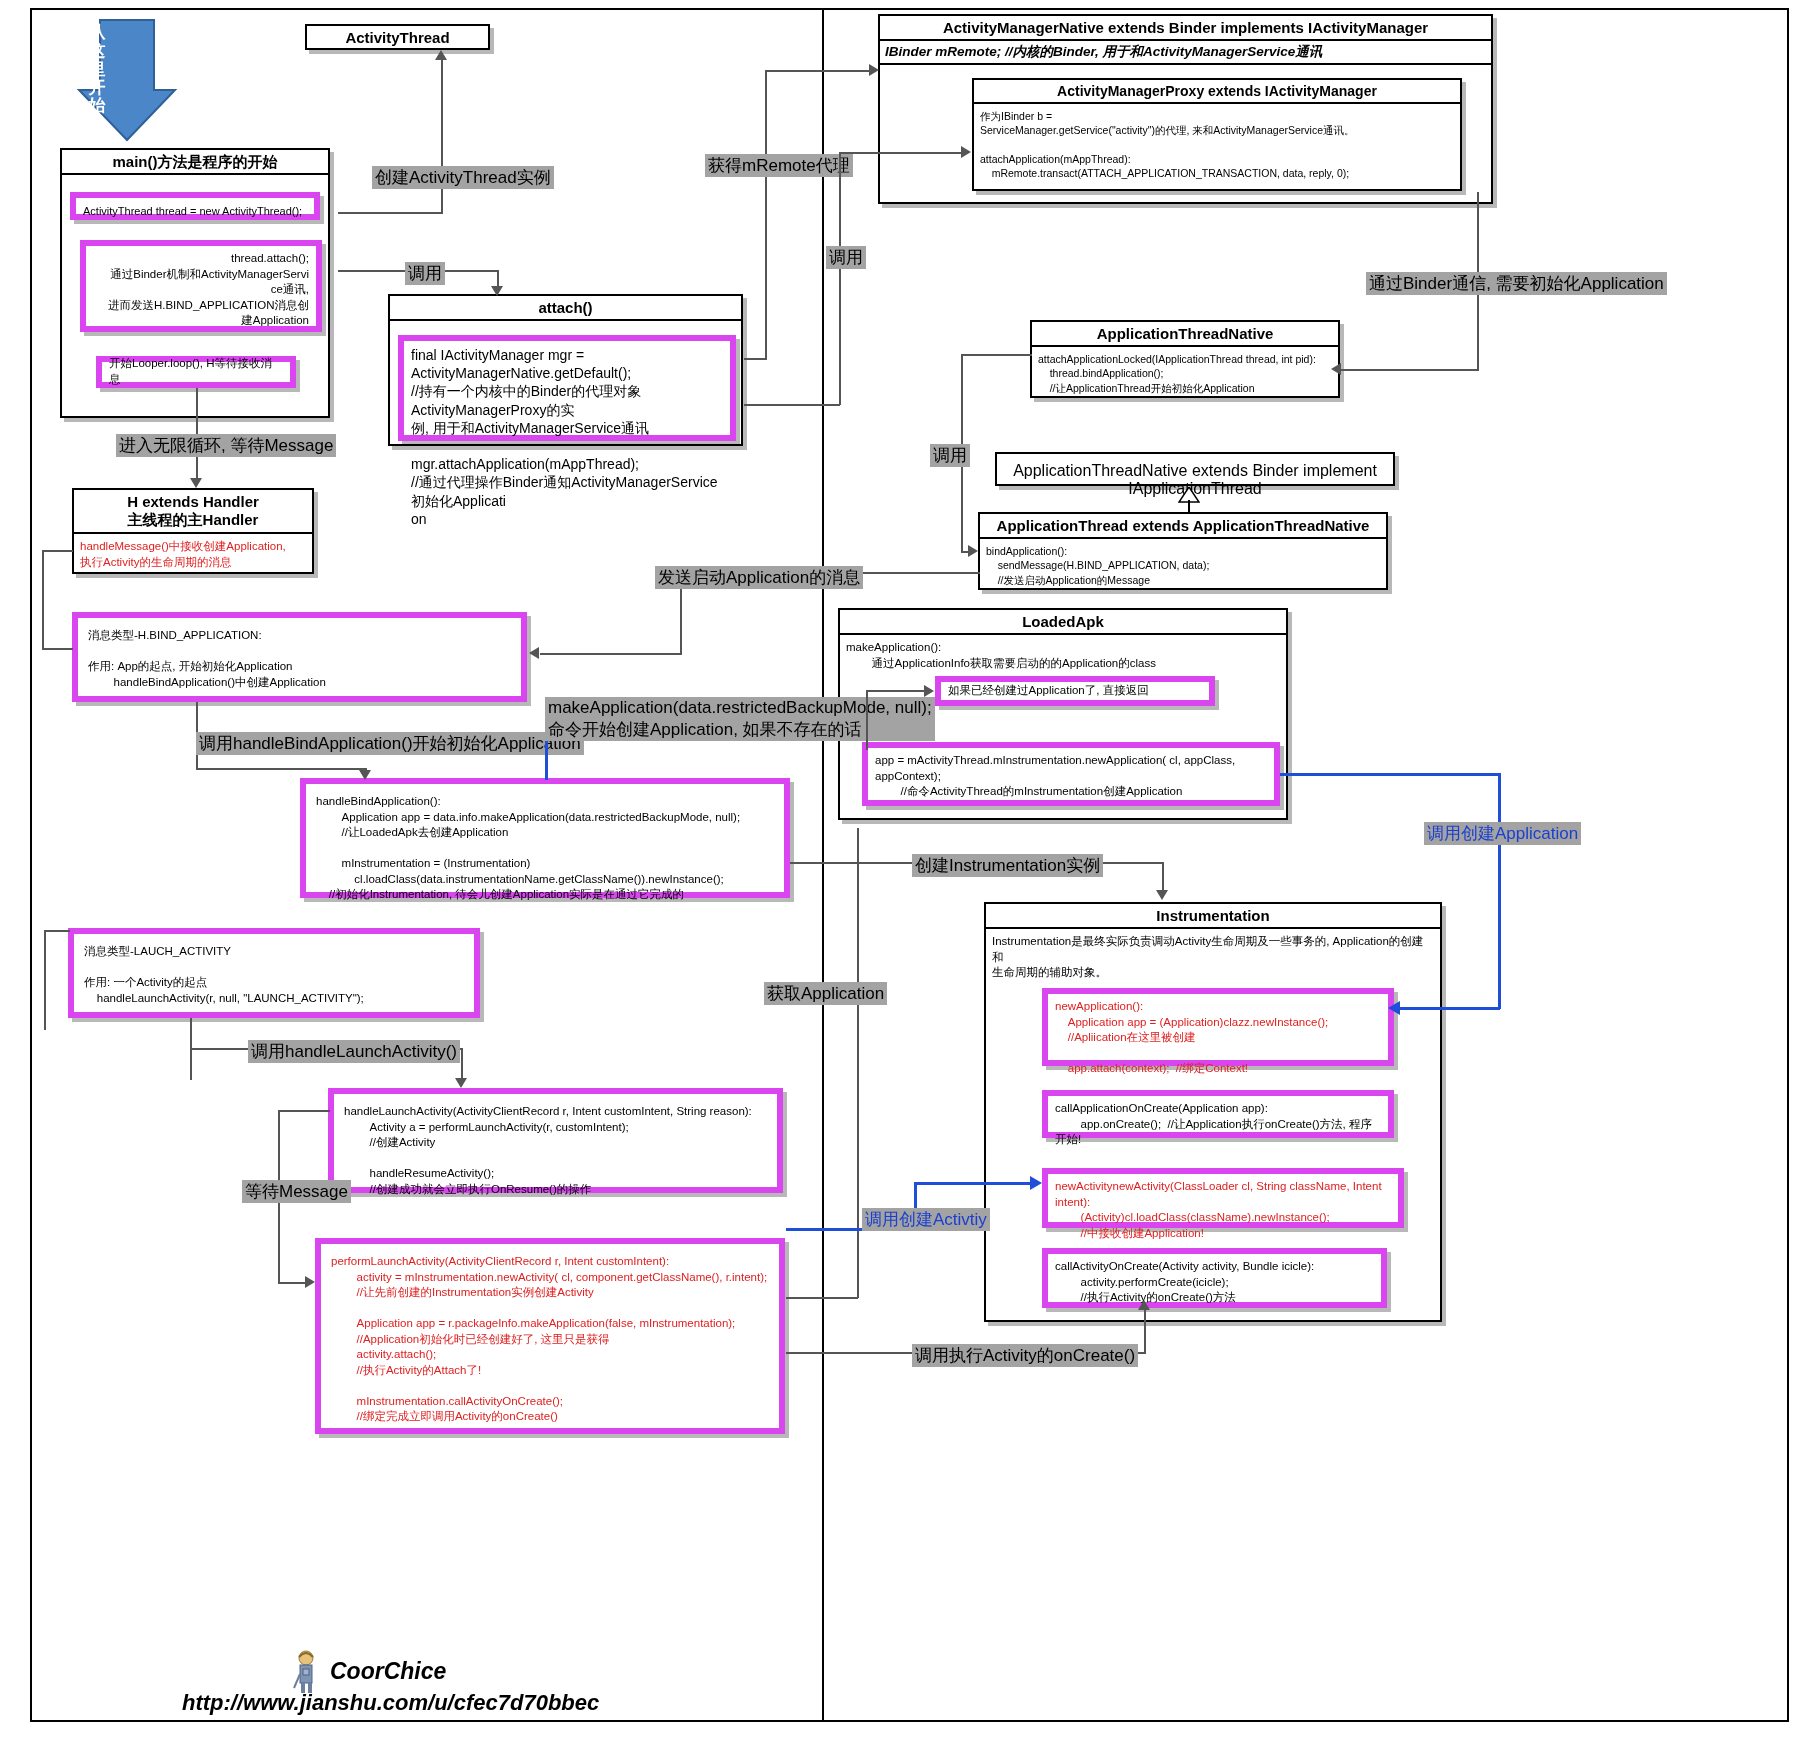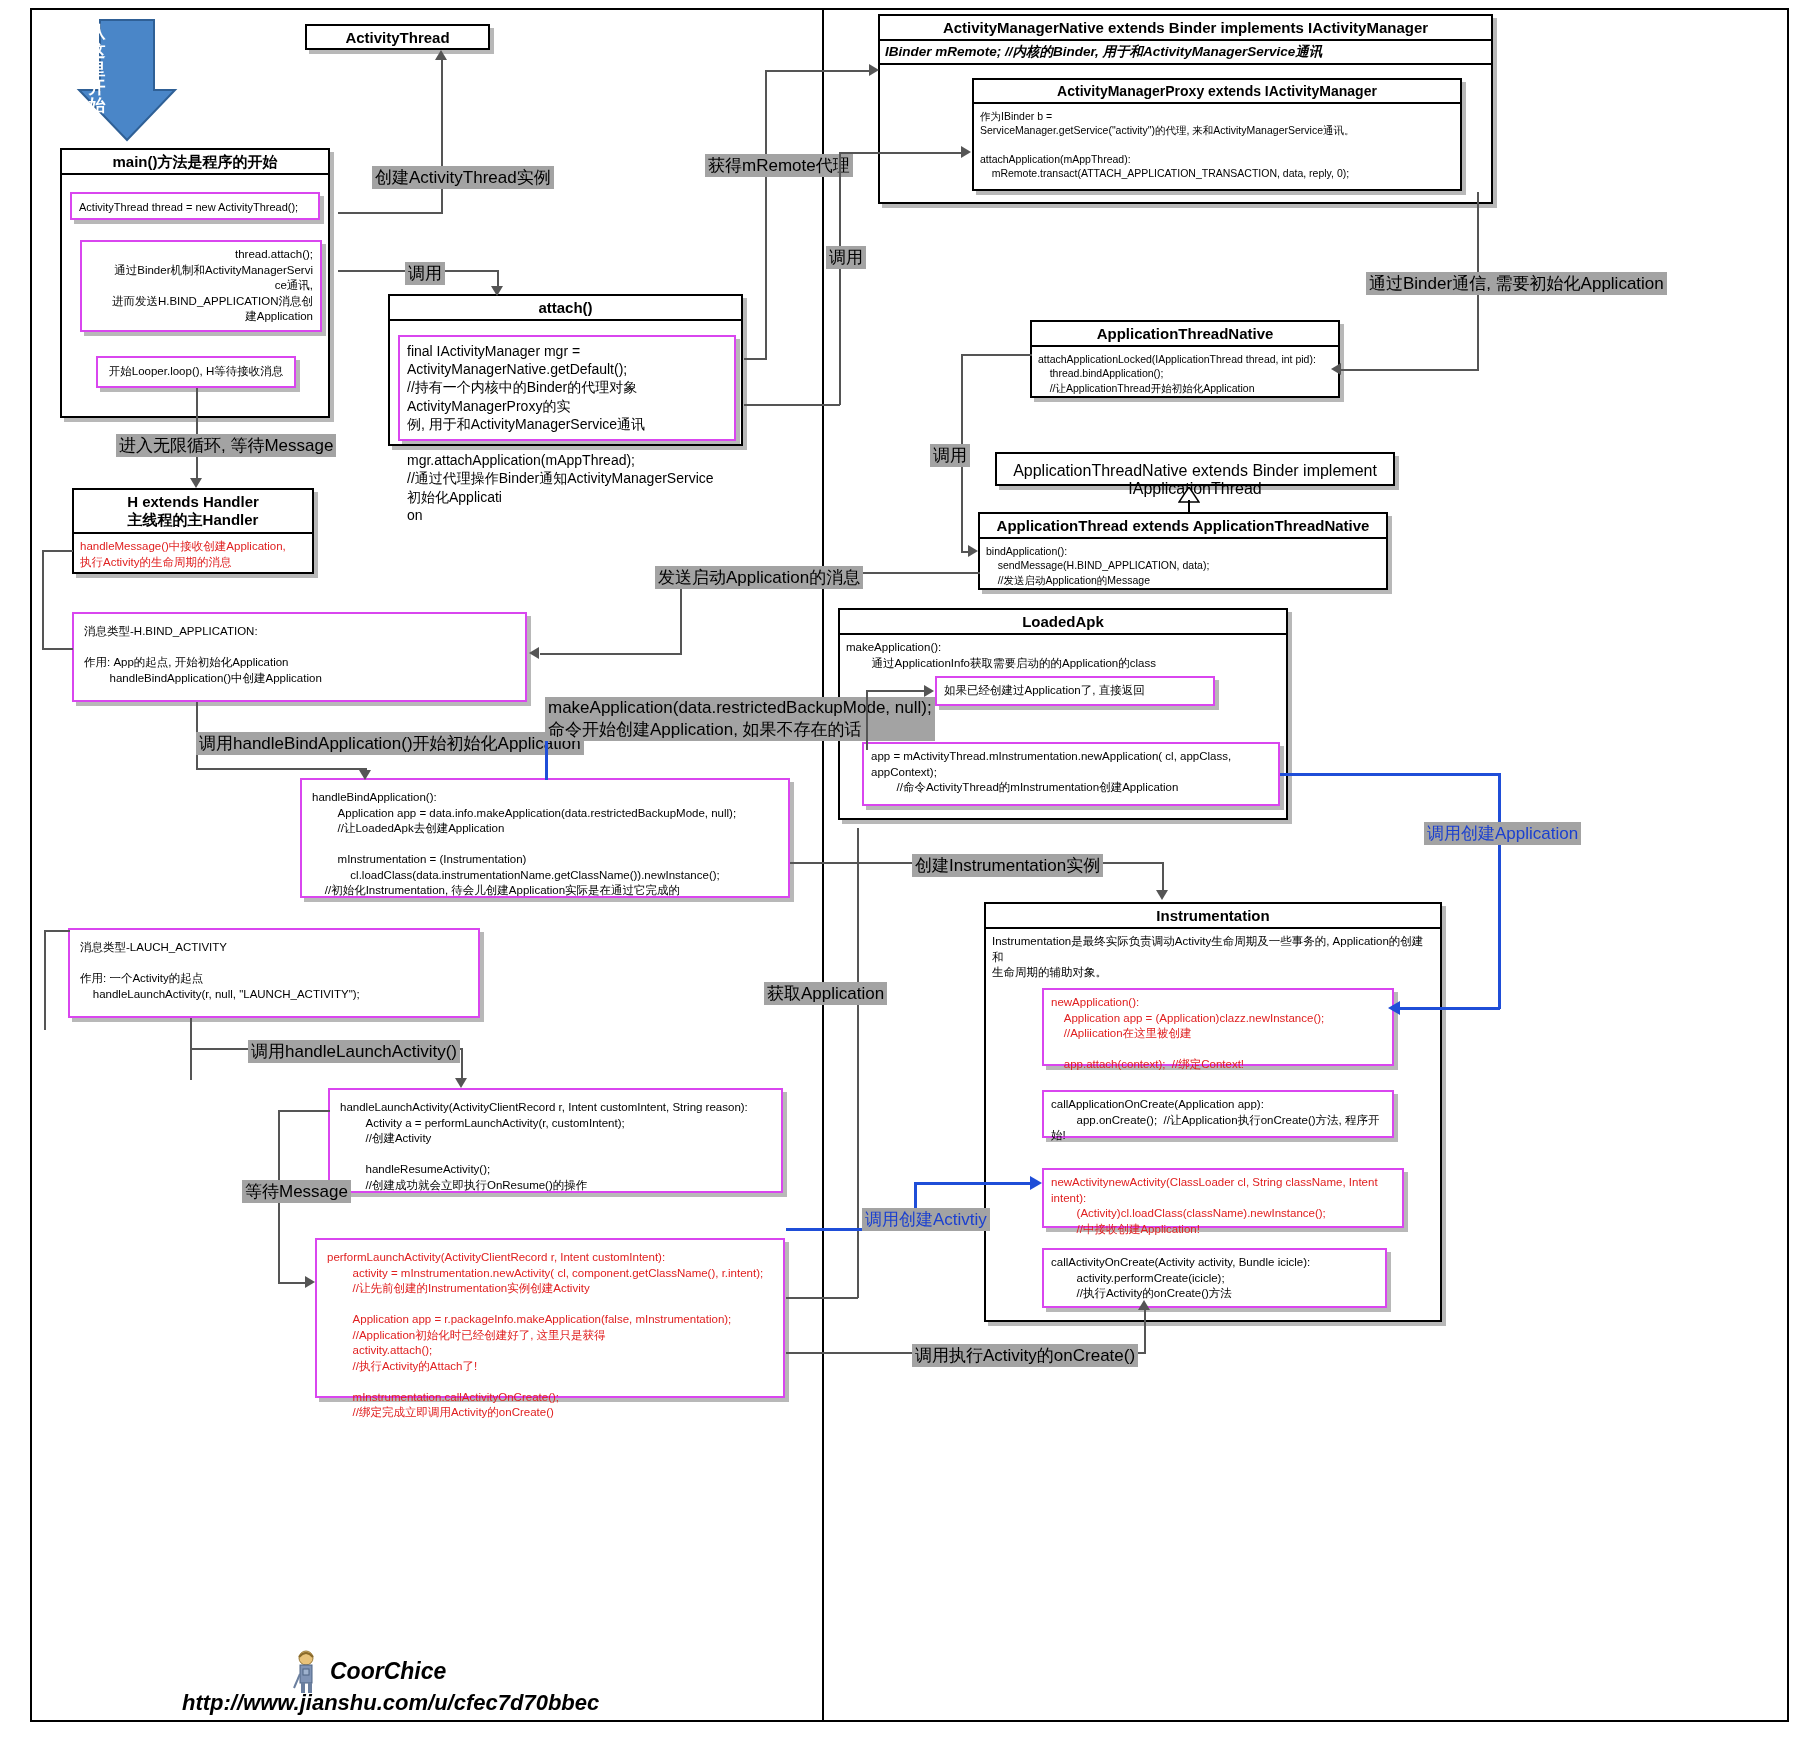--- a/index.html
+++ b/index.html
@@ -10,21 +10,21 @@
   .node{position:absolute;box-sizing:border-box;background:#fff;
         border:2px solid #000;box-shadow:4px 4px 0 rgba(0,0,0,.28);}
   .node.thin{border-width:1px;}
   .hdr{font-weight:bold;text-align:center;padding:3px 4px;border-bottom:2px solid #000;
        font-size:15px;line-height:1.15;}
   .hdr.nb{border-bottom:none;}
   .hdr2{font-style:italic;font-weight:bold;font-size:13.5px;padding:2px 5px;
         border-bottom:2px solid #000;}
   .body{padding:5px 6px;font-size:11.5px;line-height:1.35;white-space:pre-wrap;}
   .body.red{color:#e02020;}
-  .plain{position:absolute;box-sizing:border-box;background:#fff;border:2px solid #d946ef;
+  .plain{position:absolute;box-sizing:border-box;background:#fff;border:6px solid #d946ef;
          box-shadow:4px 4px 0 rgba(0,0,0,.28);font-size:11.5px;line-height:1.35;
          padding:5px 7px;white-space:pre-wrap;}
   .plain.red{color:#e02020;}
   .plain.ctr{display:flex;align-items:center;}
 
   
   .lbl{position:absolute;font-size:17px;color:#000;background:#a3a3a3;padding:0 3px;white-space:nowrap;}
   .lbl.blue{color:#1a3fd0;}
 
   
@@ -158,21 +158,21 @@
 作用: 一个Activity的起点
     handleLaunchActivity(r, null, "LAUNCH_ACTIVITY");</div>
 
   <div class="plain" style="left:328px;top:1088px;width:455px;height:105px;padding:10px 10px;">handleLaunchActivity(ActivityClientRecord r, Intent customIntent, String reason):
         Activity a = performLaunchActivity(r, customIntent);
         //创建Activity
 
         handleResumeActivity();
         //创建成功就会立即执行OnResume()的操作</div>
 
-  <div class="plain red" style="left:315px;top:1238px;width:470px;height:160px;padding:10px 10px;">performLaunchActivity(ActivityClientRecord r, Intent customIntent):
+  <div class="plain red" style="left:315px;top:1238px;width:470px;height:196px;padding:10px 10px;">performLaunchActivity(ActivityClientRecord r, Intent customIntent):
         activity = mInstrumentation.newActivity( cl, component.getClassName(), r.intent);
         //让先前创建的Instrumentation实例创建Activity
 
         Application app = r.packageInfo.makeApplication(false, mInstrumentation);
         //Application初始化时已经创建好了, 这里只是获得
         activity.attach();
         //执行Activity的Attach了!
 
         mInstrumentation.callActivityOnCreate();
         //绑定完成立即调用Activity的onCreate()</div>

